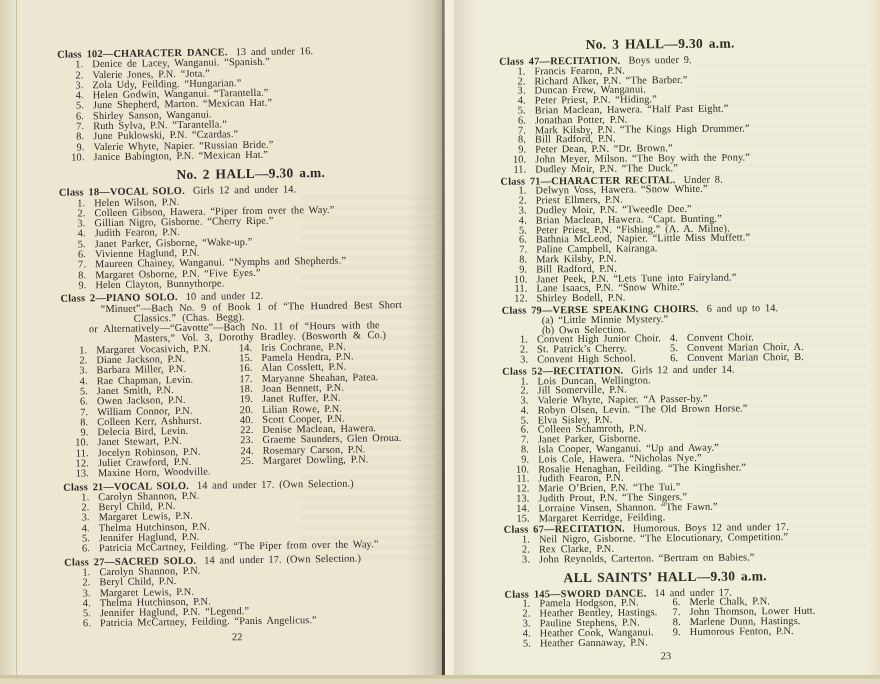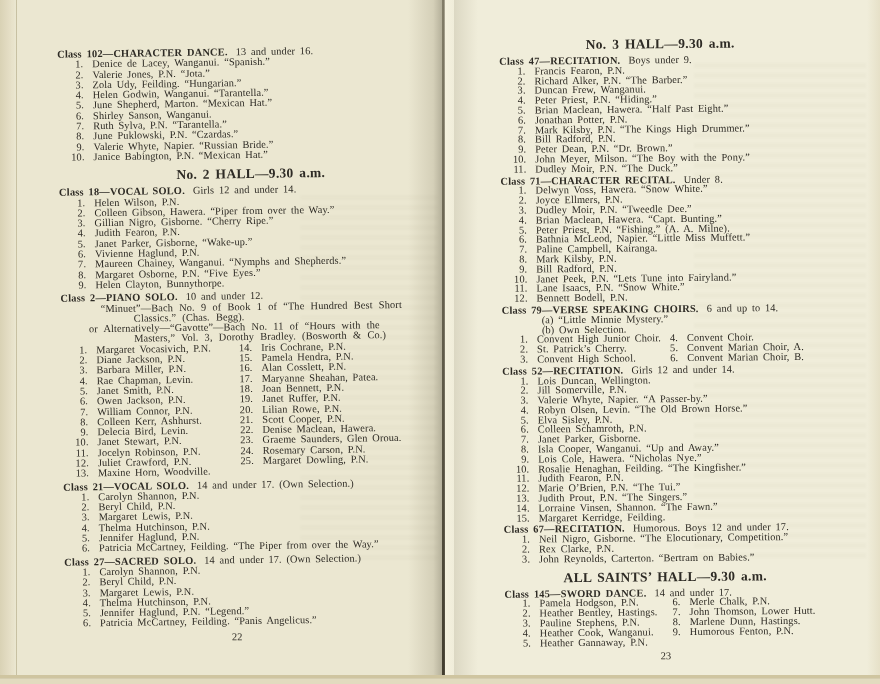--- a/index.html
+++ b/index.html
@@ -251,21 +251,21 @@
           </div>
           <div class="entry">
             <span class="num">19.</span>
             <span class="txt">Janet Ruffer, P.N.</span>
           </div>
           <div class="entry">
             <span class="num">20.</span>
             <span class="txt">Lilian Rowe, P.N.</span>
           </div>
           <div class="entry">
-            <span class="num">21.</span>
+            <span class="num">40.</span>
             <span class="txt">Scott Cooper, P.N.</span>
           </div>
           <div class="entry">
             <span class="num">22.</span>
             <span class="txt">Denise Maclean, Hawera.</span>
           </div>
           <div class="entry">
             <span class="num">23.</span>
             <span class="txt">Graeme Saunders, Glen Oroua.</span>
           </div>
@@ -381,21 +381,21 @@
         <span class="num">11.</span>
         <span class="txt">Dudley Moir, P.N.  “The Duck.”</span>
       </div>
       <div class="class-h"><span class="lbl">Class 71—CHARACTER RECITAL.</span><span class="info">Under 8.</span></div>
       <div class="entry">
         <span class="num">1.</span>
         <span class="txt">Delwyn Voss, Hawera.  “Snow White.”</span>
       </div>
       <div class="entry">
         <span class="num">2.</span>
-        <span class="txt">Joyce Ellmers, P.N.</span>
+        <span class="txt">Priest Ellmers, P.N.</span>
       </div>
       <div class="entry">
         <span class="num">3.</span>
         <span class="txt">Dudley Moir, P.N.  “Tweedle Dee.”</span>
       </div>
       <div class="entry">
         <span class="num">4.</span>
         <span class="txt">Brian Maclean, Hawera.  “Capt. Bunting.”</span>
       </div>
       <div class="entry">
@@ -421,21 +421,21 @@
       <div class="entry">
         <span class="num">10.</span>
         <span class="txt">Janet Peek, P.N.  “Lets Tune into Fairyland.”</span>
       </div>
       <div class="entry">
         <span class="num">11.</span>
         <span class="txt">Lane Isaacs, P.N.  “Snow White.”</span>
       </div>
       <div class="entry">
         <span class="num">12.</span>
-        <span class="txt">Bennett Bodell, P.N.</span>
+        <span class="txt">Shirley Bodell, P.N.</span>
       </div>
       <div class="class-h"><span class="lbl">Class 79—VERSE SPEAKING CHOIRS.</span><span class="info">6 and up to 14.</span></div>
       <div class="sub">(a)  “Little Minnie Mystery.”</div>
       <div class="sub">(b)  Own Selection.</div>
       <div class="twocol">
         <div class="col1">
           <div class="entry">
             <span class="num">1.</span>
             <span class="txt">Convent High Junior Choir.</span>
           </div>

